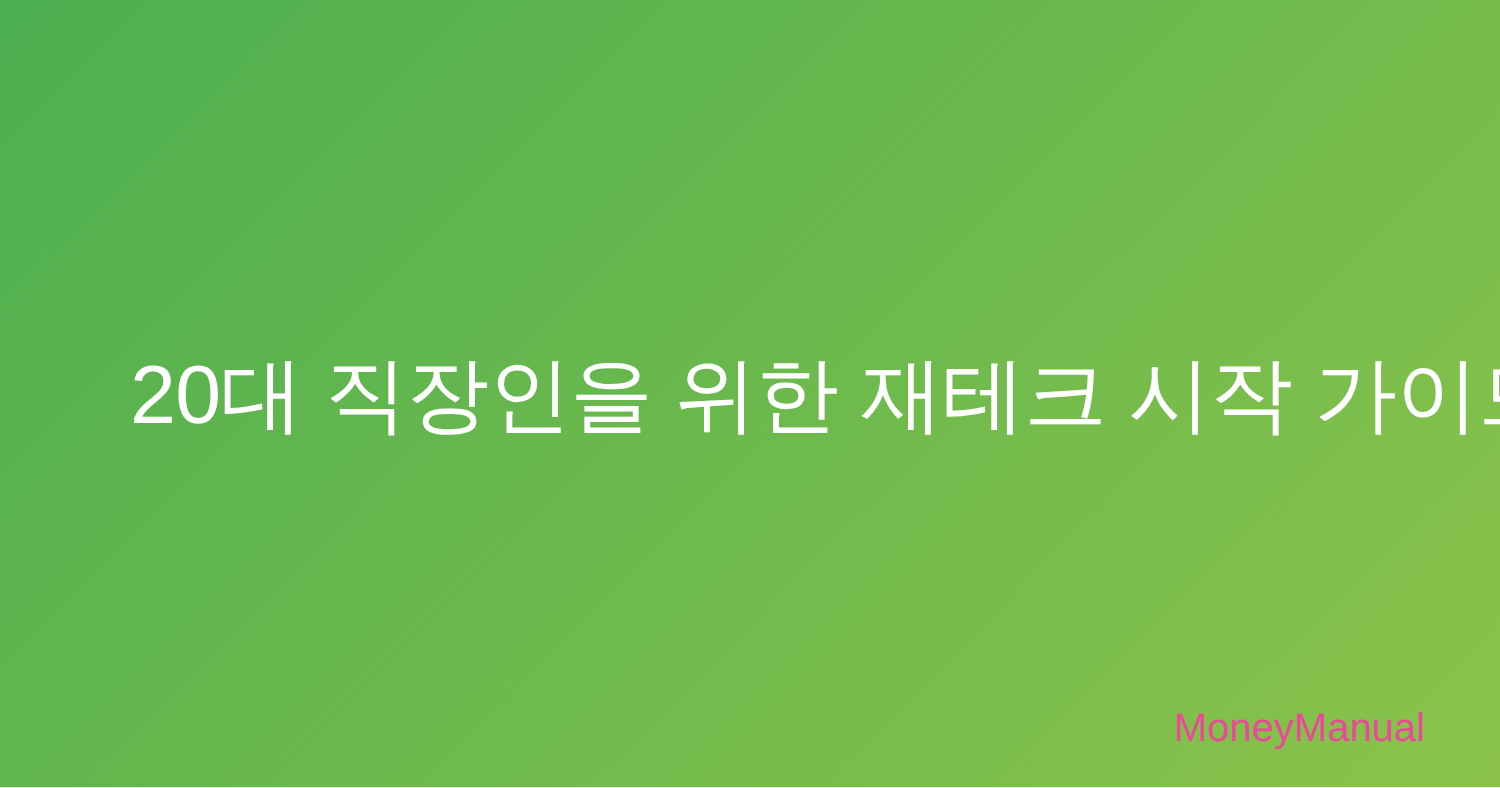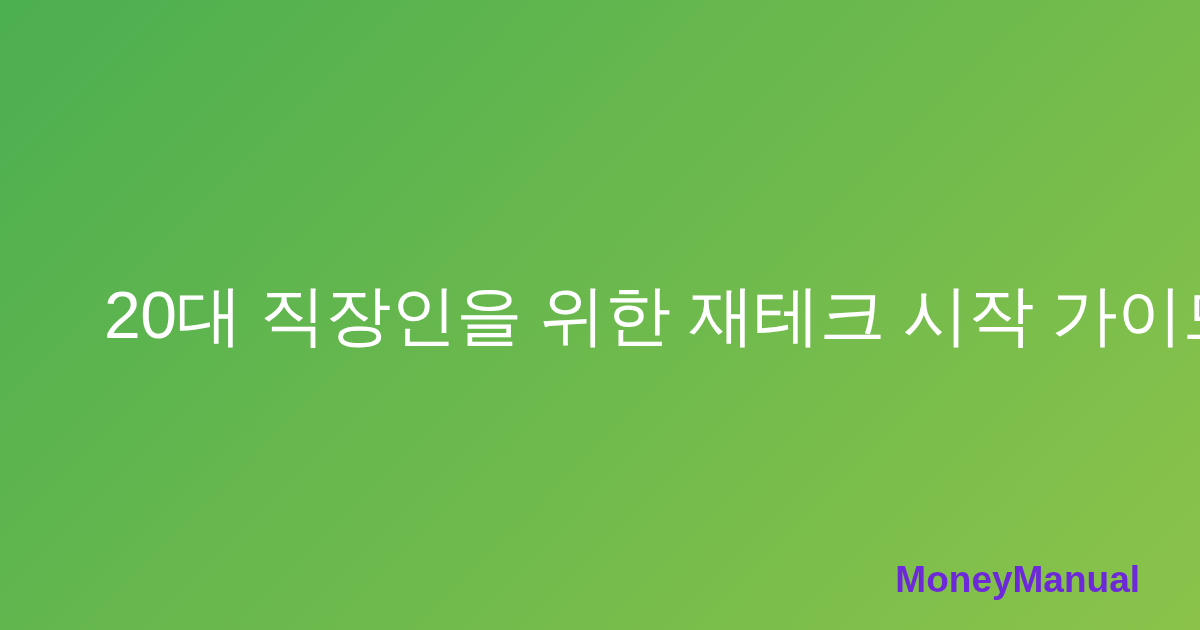--- a/index.html
+++ b/index.html
@@ -54,23 +54,23 @@
   
   #brand-block {
     position: absolute;
     right: 60px;
     bottom: 32px;
     display: flex;
     align-items: baseline;
   }
 
   #brand-name {
-    color: #6d28d9;
-    font-size: 37px;
-    font-weight: 700;
+    color: #ec4899;
+    font-size: 32px;
+    font-weight: 400;
     line-height: 1;
     letter-spacing: 0px;
     white-space: nowrap;
   }
 </style>
 </head>
 <body>
 
 <div id="og-card">
 

